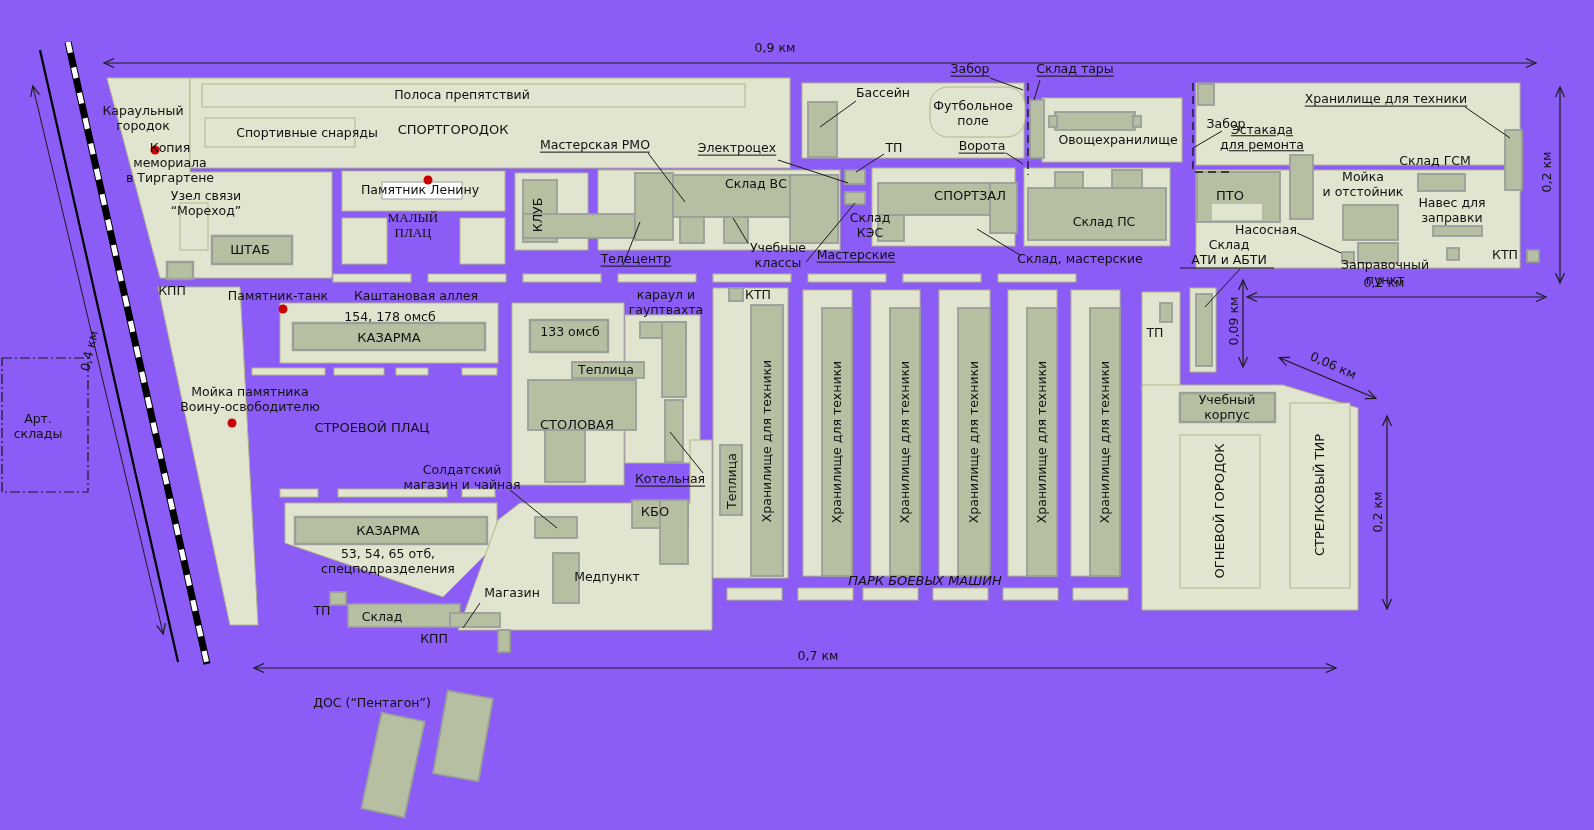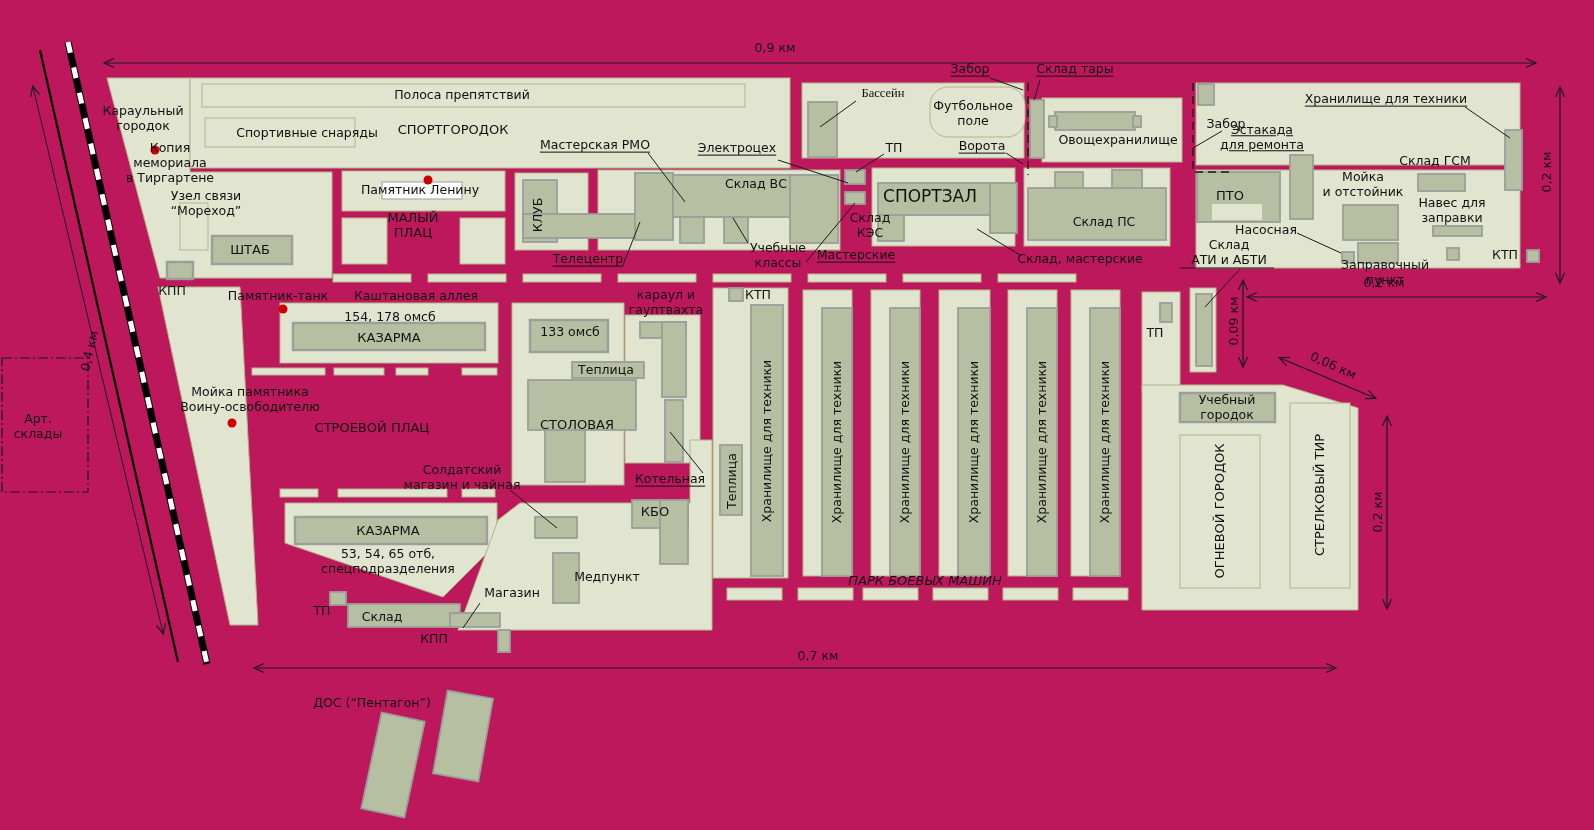--- a/index.html
+++ b/index.html
@@ -1,16 +1,16 @@
 <!DOCTYPE html>
 <html><head>
 <meta charset="utf-8">
 <style>
   html,body{margin:0;padding:0;background:#fff;}
-  #stage{position:relative;width:1594px;height:830px;background:#be185d;overflow:hidden;
+  #stage{position:relative;width:1594px;height:830px;background:#8b5cf6;overflow:hidden;
          font-family:"DejaVu Sans","Liberation Sans",sans-serif;}
   #map-svg{position:absolute;left:0;top:0;width:1594px;height:830px;}
   #labels{position:absolute;left:0;top:0;width:1594px;height:830px;pointer-events:none;}
   .lbl{position:absolute;left:0;top:0;color:#111;font-size:12.5px;line-height:1.18;
        white-space:pre-line;text-align:center;}
   .lbl.u{text-decoration:underline;text-underline-offset:3px;}
   .parcel{fill:var(--c-parcel);stroke:var(--c-parcel-stroke);stroke-width:1;}
   .box{fill:var(--c-parcel);stroke:var(--c-parcel-stroke);stroke-width:1;}
   .bld{fill:var(--c-bld);stroke:var(--c-bld-stroke);stroke-width:1.8;}
   .bld2{fill:var(--c-bld);stroke:var(--c-bld-stroke);stroke-width:2.4;}
@@ -255,39 +255,39 @@
       <div class="lbl" style="transform: translate(279px, 133px) translate(-50%, -50%); margin-left: 28px;">Спортивные снаряды</div>
       <div class="lbl" style="font-size: 13px; transform: translate(453px, 130px) translate(-50%, -50%);">СПОРТГОРОДОК</div>
       <div class="lbl" style="transform: translate(170px, 163px) translate(-50%, -50%);">Копия
 мемориала
 в Тиргартене</div>
       <div class="lbl" style="transform: translate(206px, 204px) translate(-50%, -50%);">Узел связи
 “Мореход”</div>
       <div class="lbl" style="font-size: 13px; transform: translate(250px, 250px) translate(-50%, -50%);">ШТАБ</div>
       <div class="lbl" style="transform: translate(172px, 291px) translate(-50%, -50%);">КПП</div>
       <div class="lbl" style="transform: translate(420px, 190px) translate(-50%, -50%);">Памятник Ленину</div>
-      <div class="lbl" style="font-size: 13px; transform: translate(413px, 225px) translate(-50%, -50%);">МАЛЫЙ
+      <div class="lbl" style="font-size: 13px; transform: translate(413px, 225px) translate(-50%, -50%); font-family: Liberation Serif, serif;">МАЛЫЙ
 ПЛАЦ</div>
       <div class="lbl u" style="transform: translate(595px, 145px) translate(-50%, -50%);">Мастерская РМО</div>
       <div class="lbl" style="transform: translate(538px, 215px) translate(-50%, -50%) rotate(-90deg);">КЛУБ</div>
-      <div class="lbl u" style="transform: translate(588px, 259px) translate(-50%, -50%);">Телецентр</div>
+      <div class="lbl u" style="transform: translate(588px, 259px) translate(-50%, -50%); margin-left: 48px;">Телецентр</div>
       <div class="lbl" style="transform: translate(756px, 184px) translate(-50%, -50%);">Склад ВС</div>
       <div class="lbl u" style="transform: translate(737px, 148px) translate(-50%, -50%);">Электроцех</div>
       <div class="lbl" style="transform: translate(894px, 148px) translate(-50%, -50%);">ТП</div>
       <div class="lbl" style="transform: translate(778px, 256px) translate(-50%, -50%);">Учебные
 классы</div>
       <div class="lbl u" style="transform: translate(856px, 255px) translate(-50%, -50%);">Мастерские</div>
       <div class="lbl" style="transform: translate(870px, 226px) translate(-50%, -50%);">Склад
 КЭС</div>
-      <div class="lbl" style="font-size: 17px; transform: translate(930px, 196px) translate(-50%, -50%);">СПОРТЗАЛ</div>
+      <div class="lbl" style="font-size: 13px; transform: translate(930px, 196px) translate(-50%, -50%); margin-left: 40px;">СПОРТЗАЛ</div>
       <div class="lbl" style="transform: translate(1104px, 222px) translate(-50%, -50%);">Склад ПС</div>
       <div class="lbl" style="transform: translate(1080px, 259px) translate(-50%, -50%);">Склад, мастерские</div>
       <div class="lbl u" style="transform: translate(970px, 69px) translate(-50%, -50%);">Забор</div>
       <div class="lbl u" style="transform: translate(1075px, 69px) translate(-50%, -50%);">Склад тары</div>
-      <div class="lbl" style="transform: translate(883px, 93px) translate(-50%, -50%); font-family: Liberation Serif, serif;">Бассейн</div>
+      <div class="lbl" style="transform: translate(883px, 93px) translate(-50%, -50%);">Бассейн</div>
       <div class="lbl" style="transform: translate(973px, 114px) translate(-50%, -50%);">Футбольное
 поле</div>
       <div class="lbl u" style="transform: translate(982px, 146px) translate(-50%, -50%);">Ворота</div>
       <div class="lbl" style="transform: translate(1118px, 140px) translate(-50%, -50%);">Овощехранилище</div>
       <div class="lbl" style="transform: translate(1226px, 124px) translate(-50%, -50%);">Забор</div>
       <div class="lbl u" style="transform: translate(1386px, 99px) translate(-50%, -50%);">Хранилище для техники</div>
       <div class="lbl" style="transform: translate(1262px, 138px) translate(-50%, -50%); text-decoration: underline;">Эстакада
 для ремонта</div>
       <div class="lbl" style="transform: translate(1363px, 185px) translate(-50%, -50%);">Мойка
 и отстойник</div>
@@ -330,19 +330,19 @@
       <div class="lbl" style="transform: translate(732px, 481px) translate(-50%, -50%) rotate(-90deg);">Теплица</div>
       <div class="lbl" style="transform: translate(767px, 441px) translate(-50%, -50%) rotate(-90deg);">Хранилище для техники</div>
       <div class="lbl" style="transform: translate(837px, 442px) translate(-50%, -50%) rotate(-90deg);">Хранилище для техники</div>
       <div class="lbl" style="transform: translate(905px, 442px) translate(-50%, -50%) rotate(-90deg);">Хранилище для техники</div>
       <div class="lbl" style="transform: translate(974px, 442px) translate(-50%, -50%) rotate(-90deg);">Хранилище для техники</div>
       <div class="lbl" style="transform: translate(1042px, 442px) translate(-50%, -50%) rotate(-90deg);">Хранилище для техники</div>
       <div class="lbl" style="transform: translate(1105px, 442px) translate(-50%, -50%) rotate(-90deg);">Хранилище для техники</div>
       <div class="lbl" style="font-size: 13px; transform: translate(925px, 581px) translate(-50%, -50%); font-style: italic;">ПАРК БОЕВЫХ МАШИН</div>
       <div class="lbl" style="transform: translate(1155px, 333px) translate(-50%, -50%);">ТП</div>
       <div class="lbl" style="transform: translate(1227px, 408px) translate(-50%, -50%);">Учебный
-городок</div>
+корпус</div>
       <div class="lbl" style="font-size: 13px; transform: translate(1220px, 511px) translate(-50%, -50%) rotate(-90deg);">ОГНЕВОЙ ГОРОДОК</div>
       <div class="lbl" style="font-size: 13px; transform: translate(1320px, 495px) translate(-50%, -50%) rotate(-90deg);">СТРЕЛКОВЫЙ ТИР</div>
       <div class="lbl" style="transform: translate(38px, 427px) translate(-50%, -50%);">Арт.
 склады</div>
     </div>
 </div>
 
 </body></html>

